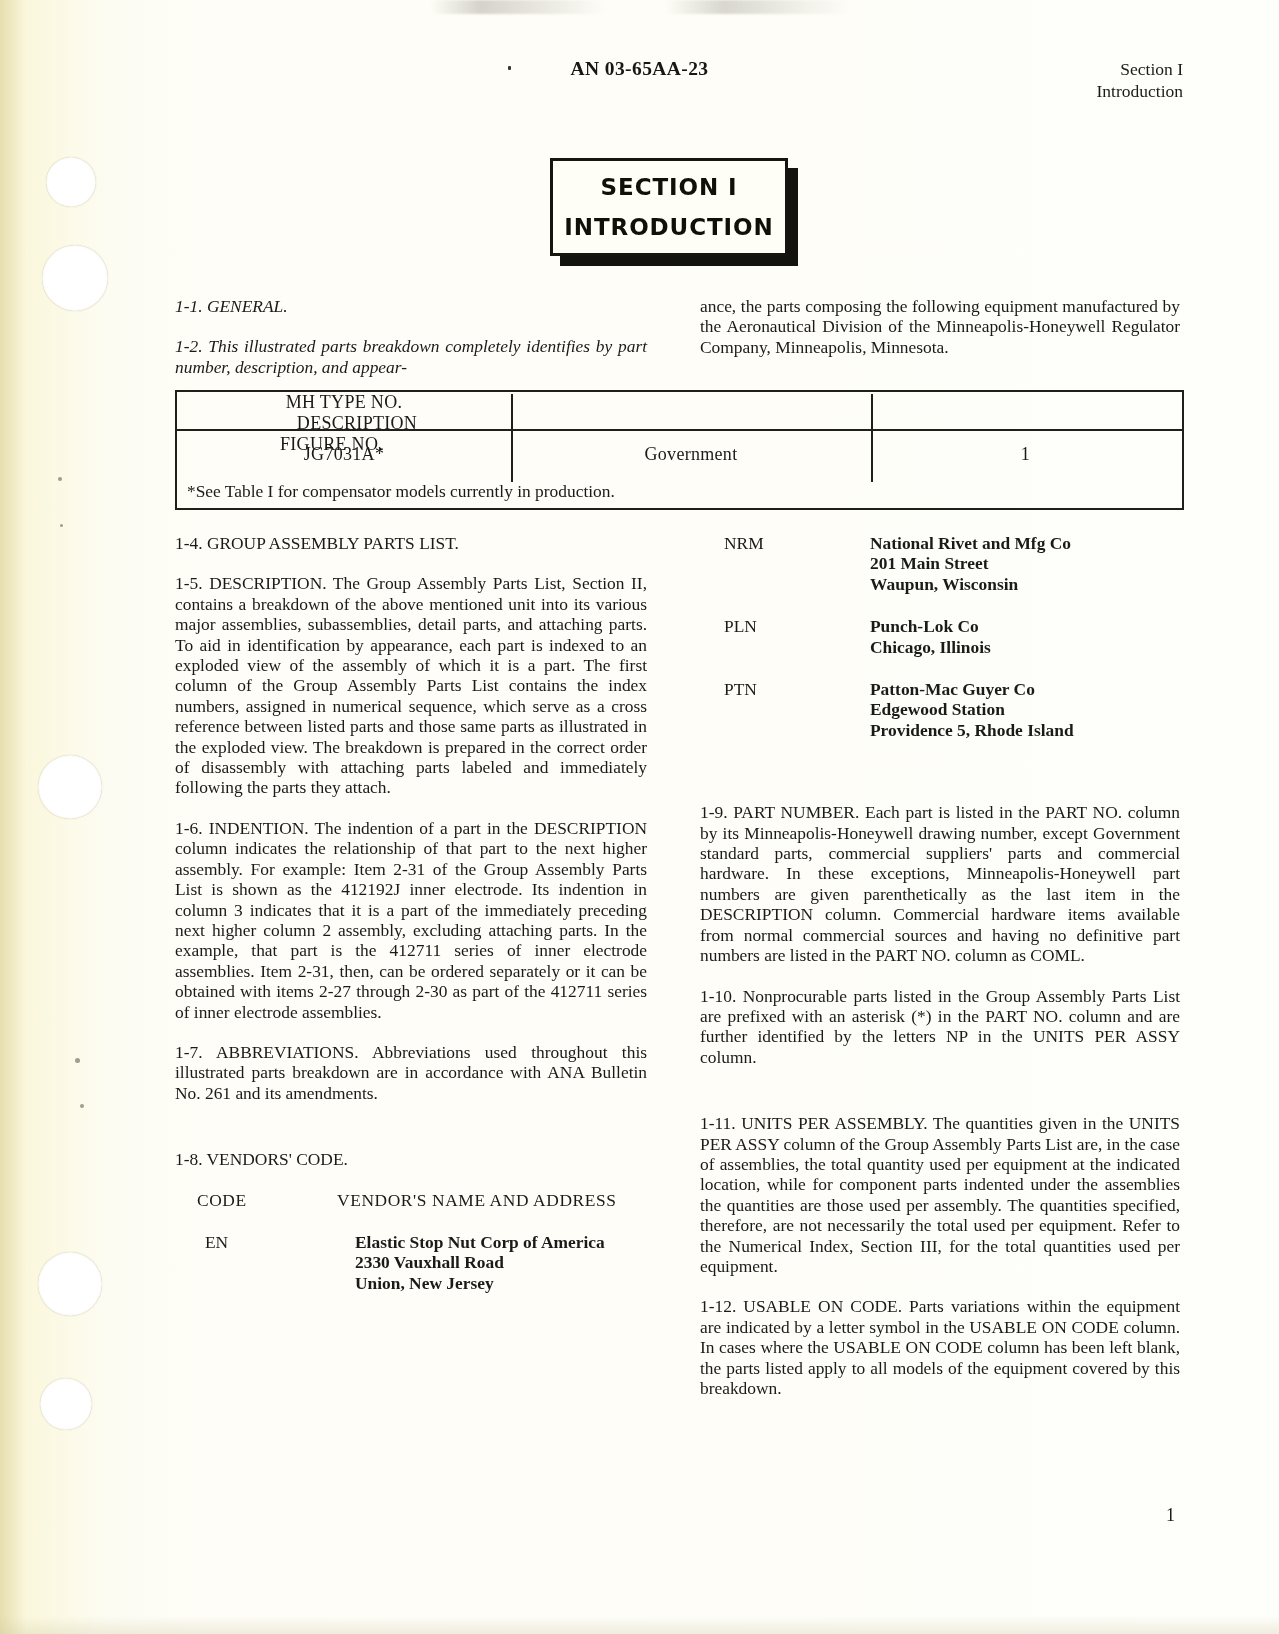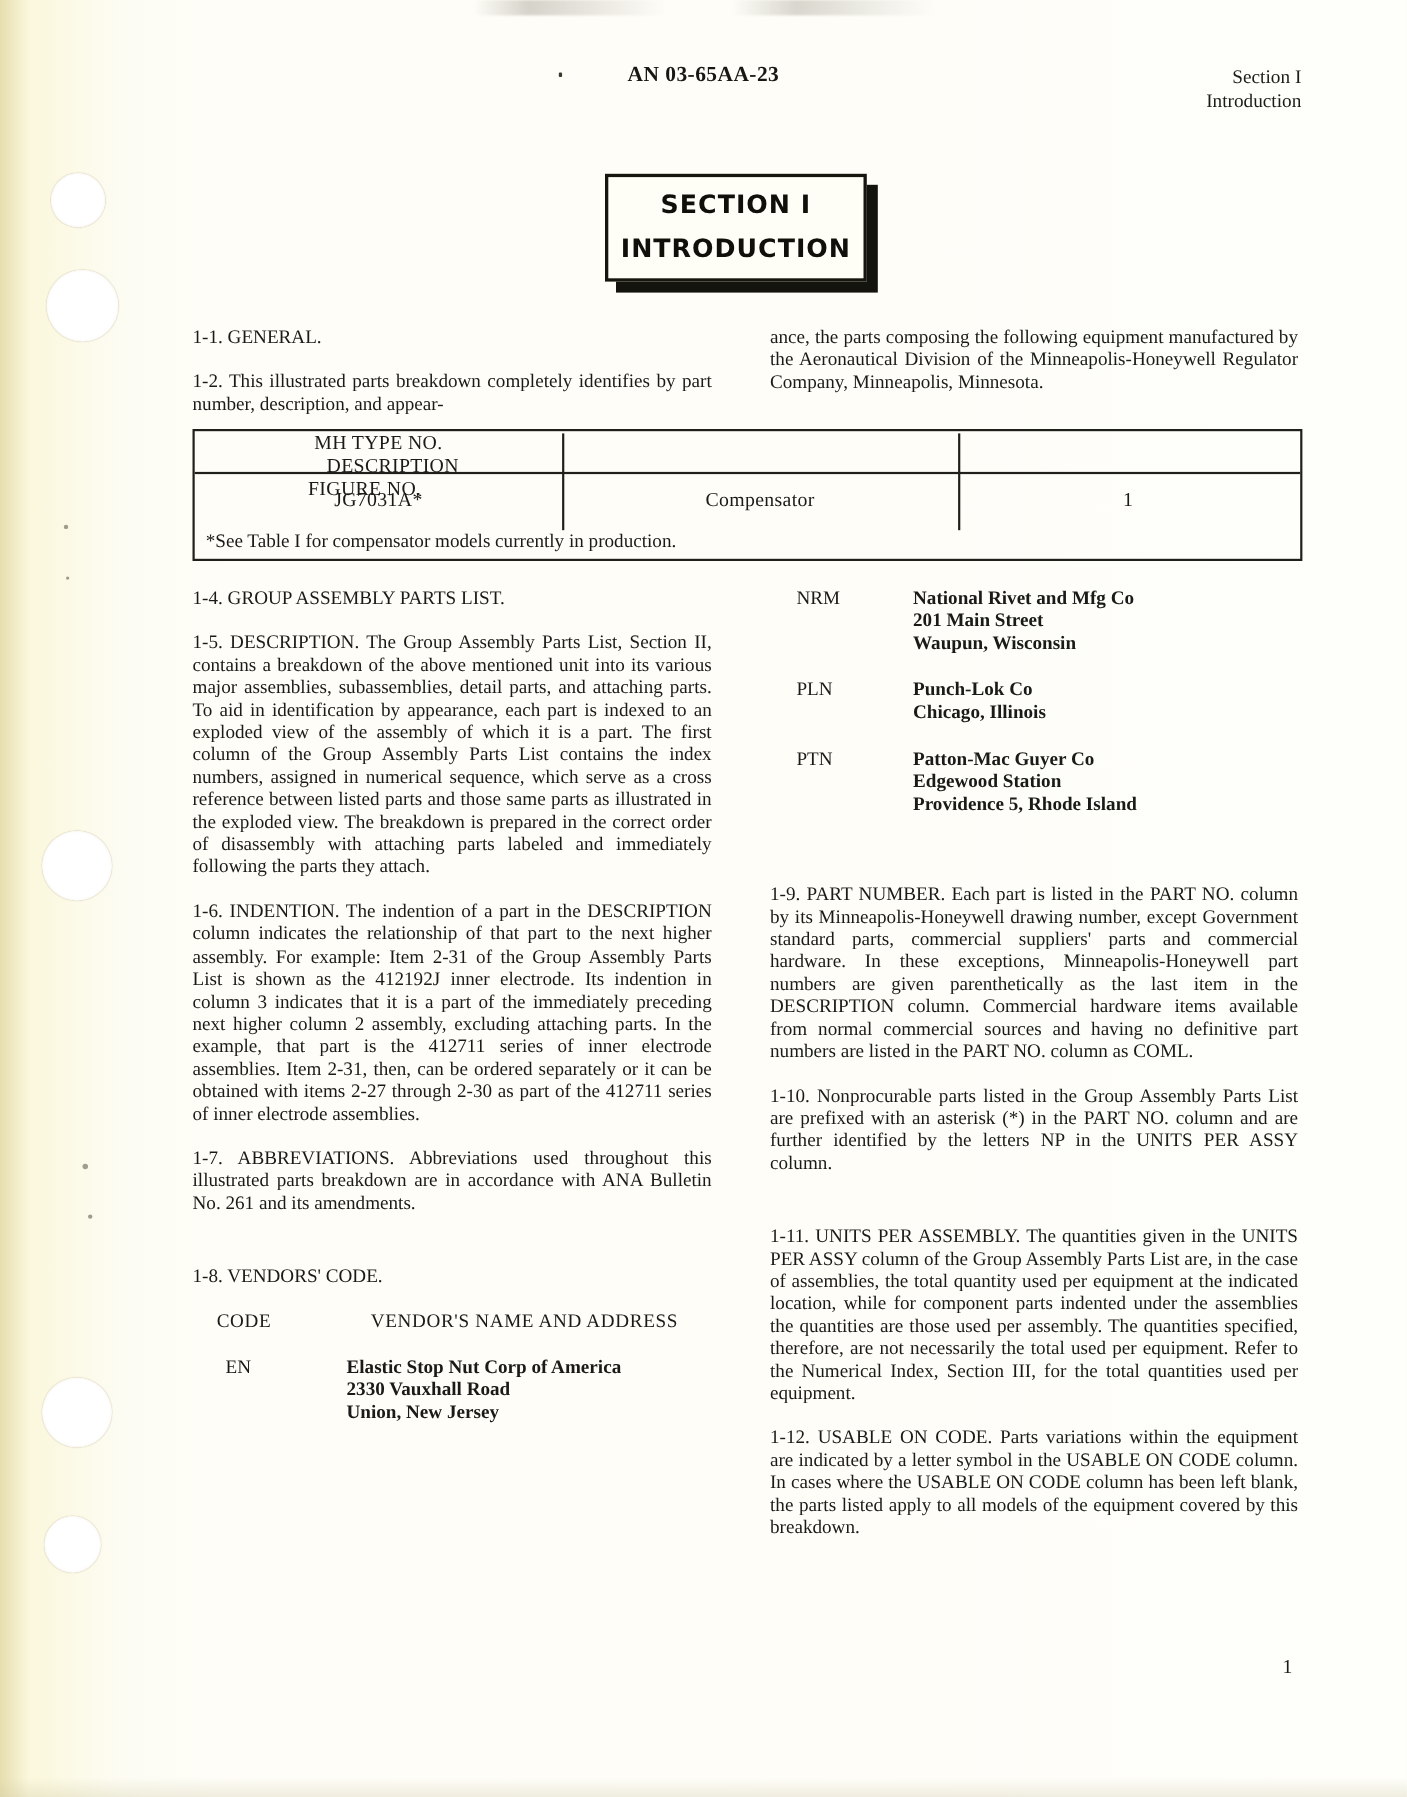--- a/index.html
+++ b/index.html
@@ -190,20 +190,21 @@
   .vendor-head {
     display: flex;
     margin: 0 0 22px 0;
   }
   .vendor-head .vh-code { width: 140px; padding-left: 22px; letter-spacing: .6px; }
   .vendor-head .vh-name { letter-spacing: .6px; }
 
   .vendor-entry {
     display: flex;
     margin-bottom: 22px;
+    gap: 40px;
   }
   .vendor-entry .ve-code {
     width: 140px;
     padding-left: 30px;
     box-sizing: border-box;
   }
   .vendor-entry .ve-lines { flex: 1; font-weight: bold; }
   .vendor-entry .ve-line { display: block; }
 
   .vendor-entry.right .ve-code { width: 130px; padding-left: 24px; }
@@ -252,21 +253,21 @@
   </div>
 
   <div class="plaque-wrap">
     <div class="plaque-shadow"></div>
     <div class="plaque">
       <div class="plaque-line">SECTION I</div>
       <div class="plaque-line">INTRODUCTION</div>
     </div>
   </div>
 
-  <div class="col col-left" style="top:296px;">
+  <div class="col col-left" style="top:296px;font-style:italic;">
     <p class="para">1-1. GENERAL.</p>
     <p class="para">1-2. This illustrated parts breakdown completely identifies by part number, description, and appear-</p>
   </div>
 
   <div class="col col-right" style="top:296px;">
     <p class="para">ance, the parts composing the following equipment manufactured by the Aeronautical Division of the Minneapolis-Honeywell Regulator Company, Minneapolis, Minnesota.</p>
   </div>
 
   <div class="eq-table">
     <div class="eq-rule"></div>
@@ -274,21 +275,21 @@
     <div class="eq-vrule v2"></div>
 
     <div class="eq-header-row">
       <div class="eq-cell eq-c1">MH TYPE NO.</div>
       <div class="eq-cell eq-c2">DESCRIPTION</div>
       <div class="eq-cell eq-c3">FIGURE NO.</div>
     </div>
 
     <div class="eq-body-row">
       <div class="eq-cell eq-c1">JG7031A*</div>
-      <div class="eq-cell eq-c2">Compensator</div>
+      <div class="eq-cell eq-c2">Government</div>
       <div class="eq-cell eq-c3">1</div>
     </div>
 
     <div class="eq-footnote">*See Table I for compensator models currently in production.</div>
   </div>
 
   <div class="col col-left" style="top:533px;">
     <p class="para">1-4. GROUP ASSEMBLY PARTS LIST.</p>
     <p class="para">1-5. DESCRIPTION. The Group Assembly Parts List, Section II, contains a breakdown of the above mentioned unit into its various major assemblies, subassemblies, detail parts, and attaching parts. To aid in identification by appearance, each part is indexed to an exploded view of the assembly of which it is a part. The first column of the Group Assembly Parts List contains the index numbers, assigned in numerical sequence, which serve as a cross reference between listed parts and those same parts as illustrated in the exploded view. The breakdown is prepared in the correct order of disassembly with attaching parts labeled and immediately following the parts they attach.</p>
     <p class="para">1-6. INDENTION. The indention of a part in the DESCRIPTION column indicates the relationship of that part to the next higher assembly. For example: Item 2-31 of the Group Assembly Parts List is shown as the 412192J inner electrode. Its indention in column 3 indicates that it is a part of the immediately preceding next higher column 2 assembly, excluding attaching parts. In the example, that part is the 412711 series of inner electrode assemblies. Item 2-31, then, can be ordered separately or it can be obtained with items 2-27 through 2-30 as part of the 412711 series of inner electrode assemblies.</p>

